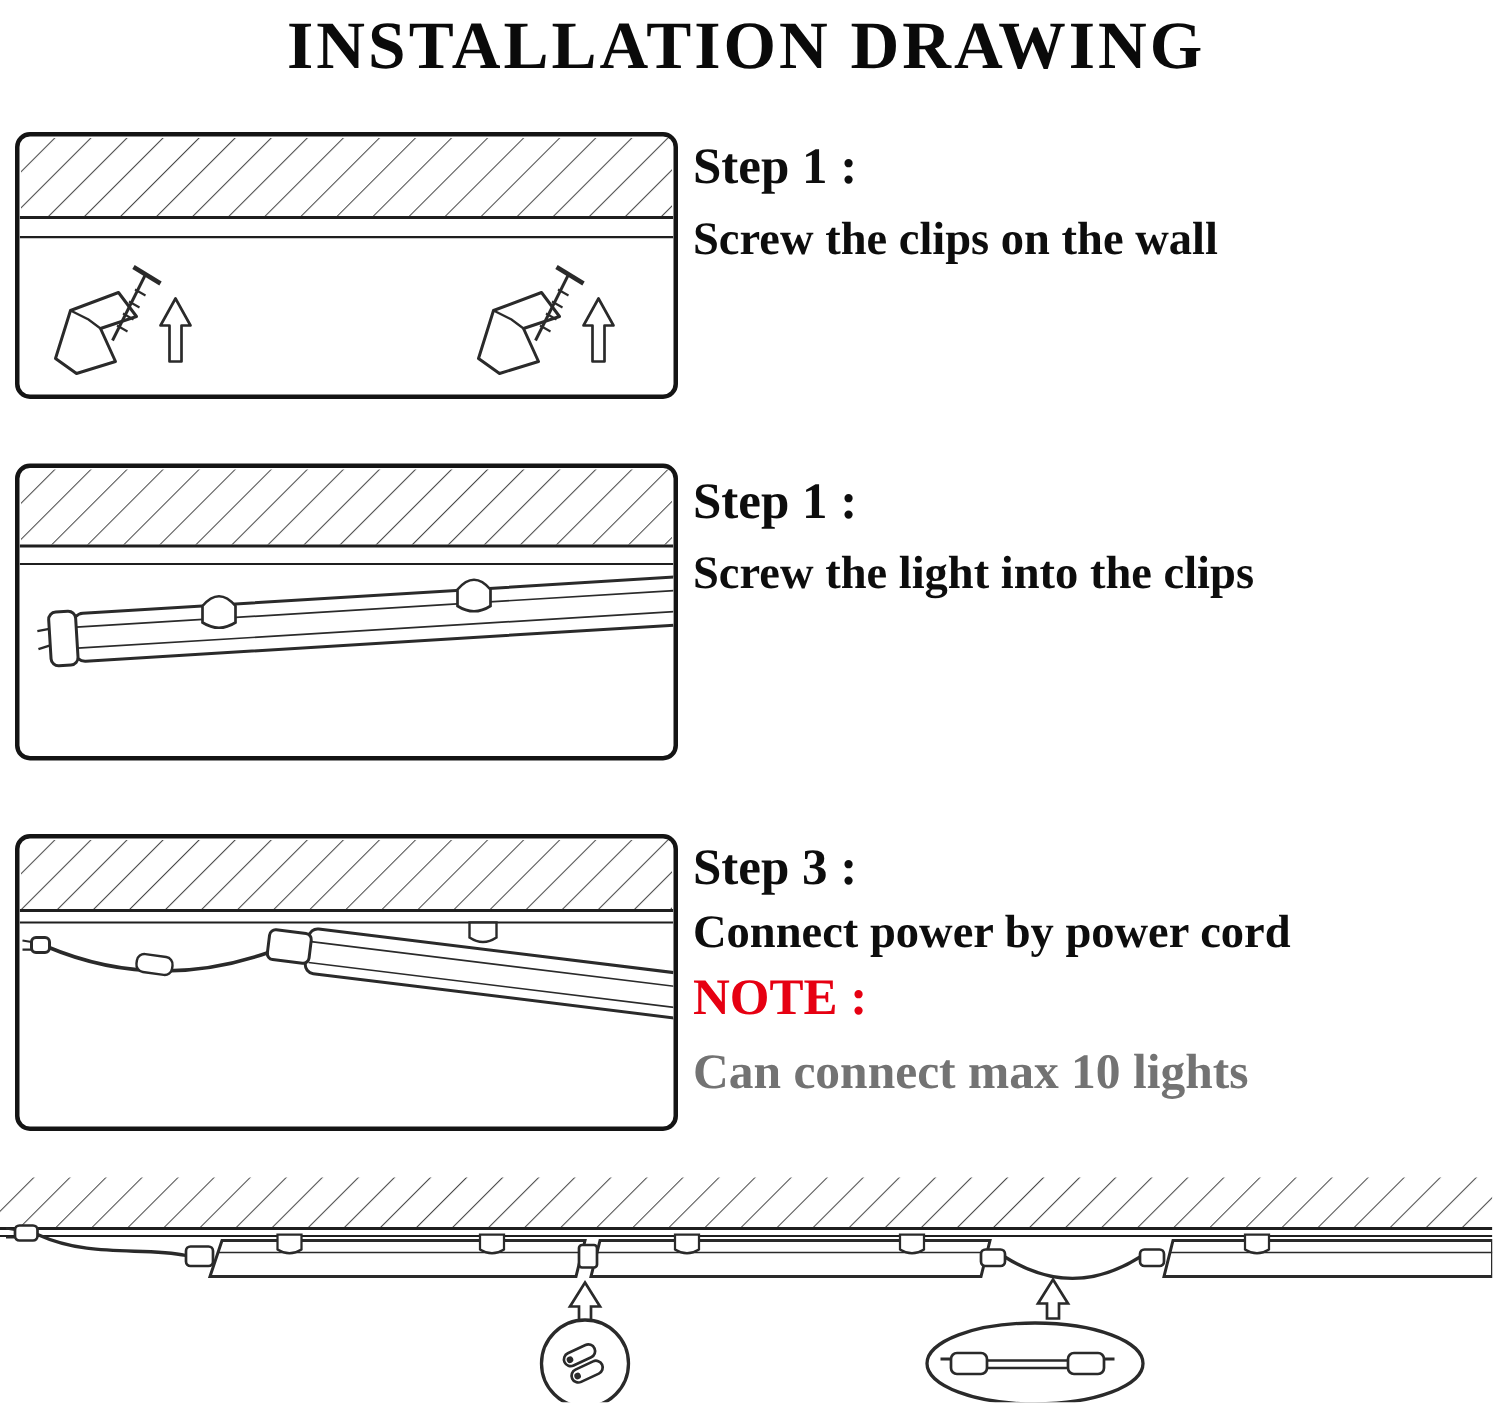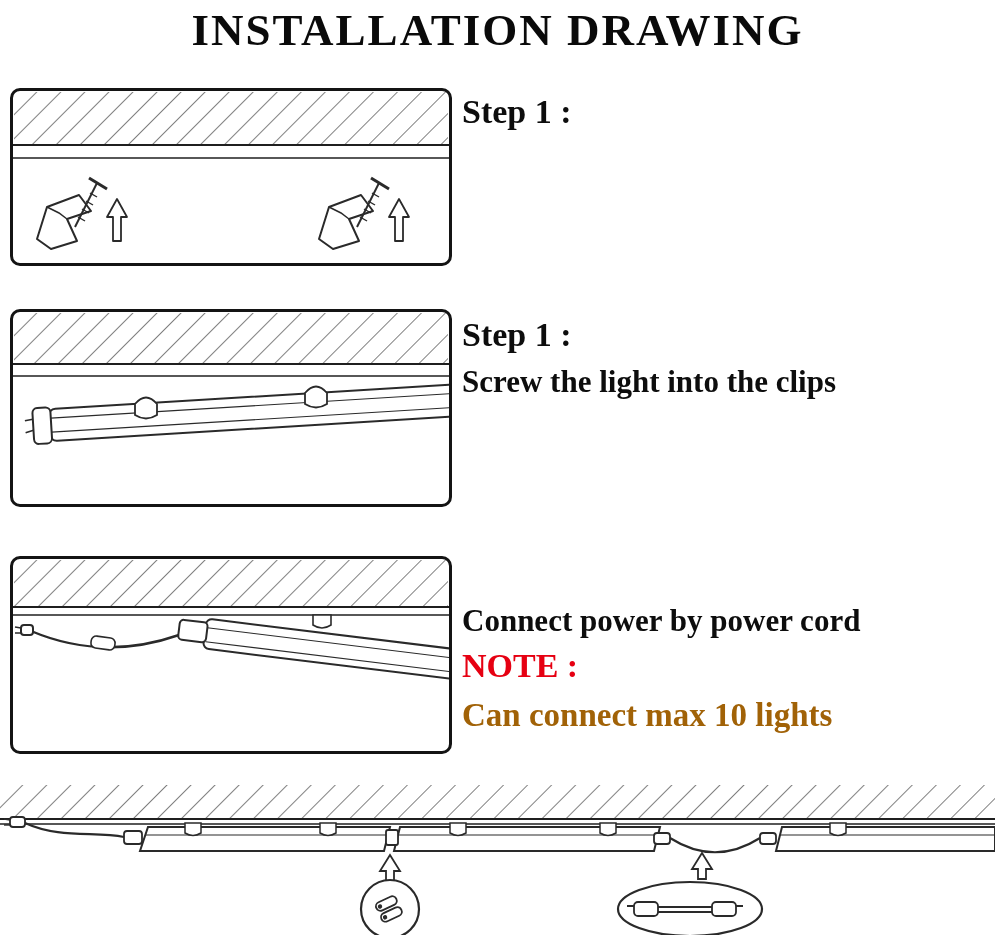--- a/index.html
+++ b/index.html
@@ -12,21 +12,21 @@
   .box1 { left:10px; top:88px;  width:442px; height:178px; }
   .box2 { left:10px; top:309px; width:442px; height:198px; }
   .box3 { left:10px; top:556px; width:442px; height:198px; }
   .txt { position:absolute; left:462px; font-weight:700; white-space:nowrap; }
   .lbl { font-size:34px; }
   .dsc { font-size:31px; }
   .t1l { top:93px; }  .t1d { top:141px; }
   .t2l { top:316px; } .t2d { top:364px; }
   .t3l { top:560px; } .t3d { top:603px; }
   .note-lbl { top:647px; font-size:34px; color:#e60012; }
-  .note-txt { top:697px; font-size:33px; color:#a16207; }
+  .note-txt { top:697px; font-size:33px; color:#737373; }
   .bottom-svg { position:absolute; left:0; top:783px; }
   svg { display:block; }
 </style>
 </head>
 <body>
 
 <div class="page">
 
   <h1 class="title">INSTALLATION DRAWING</h1>
 
@@ -53,20 +53,21 @@
       <line x1="0" y1="67" x2="436" y2="67" stroke="#1f1f1f" stroke-width="1.5"></line>
       <g transform="translate(18,86)">
         <use href="#clip-assy"></use>
       </g>
       <g transform="translate(300,86)">
         <use href="#clip-assy"></use>
       </g>
     </svg>
   </div>
   <div class="txt lbl t1l">Step 1 :</div>
+  <div class="txt dsc t1d">Screw the clips on the wall</div>
 
   <div class="step-box box2">
     <svg width="436" height="192" viewBox="0 0 436 192">
       <defs>
         <pattern id="h2" patternUnits="userSpaceOnUse" width="17" height="17" patternTransform="rotate(45)">
           <line x1="0" y1="0" x2="0" y2="17" stroke="#4a4a4a" stroke-width="1.4"></line>
         </pattern>
       </defs>
       <rect x="1" y="1" width="434" height="50" fill="url(#h2)"></rect>
       <line x1="0" y1="52" x2="436" y2="52" stroke="#1f1f1f" stroke-width="2"></line>
@@ -105,20 +106,21 @@
       </g>
       <path d="M18,72 C 70,94 120,92 166,76" fill="none" stroke="#2a2a2a" stroke-width="2.4"></path>
       <rect x="78" y="78" width="24" height="12" rx="5" transform="rotate(8 90 84)" fill="#fff" stroke="#2a2a2a" stroke-width="1.6"></rect>
       <g>
         <rect x="8" y="66" width="12" height="10" rx="3" fill="#fff" stroke="#2a2a2a" stroke-width="2"></rect>
         <line x1="2" y1="68" x2="8" y2="69" stroke="#2a2a2a" stroke-width="1.5"></line>
         <line x1="2" y1="74" x2="8" y2="74" stroke="#2a2a2a" stroke-width="1.5"></line>
       </g>
     </svg>
   </div>
+  <div class="txt lbl t3l">Step 3 :</div>
   <div class="txt dsc t3d">Connect power by power cord</div>
   <div class="txt note-lbl">NOTE :</div>
   <div class="txt note-txt">Can connect max 10 lights</div>
 
   <svg class="bottom-svg" width="995" height="152" viewBox="0 0 995 152">
     <defs>
       <pattern id="h4" patternUnits="userSpaceOnUse" width="17" height="17" patternTransform="rotate(45)">
         <line x1="0" y1="0" x2="0" y2="17" stroke="#4a4a4a" stroke-width="1.4"></line>
       </pattern>
     </defs>

